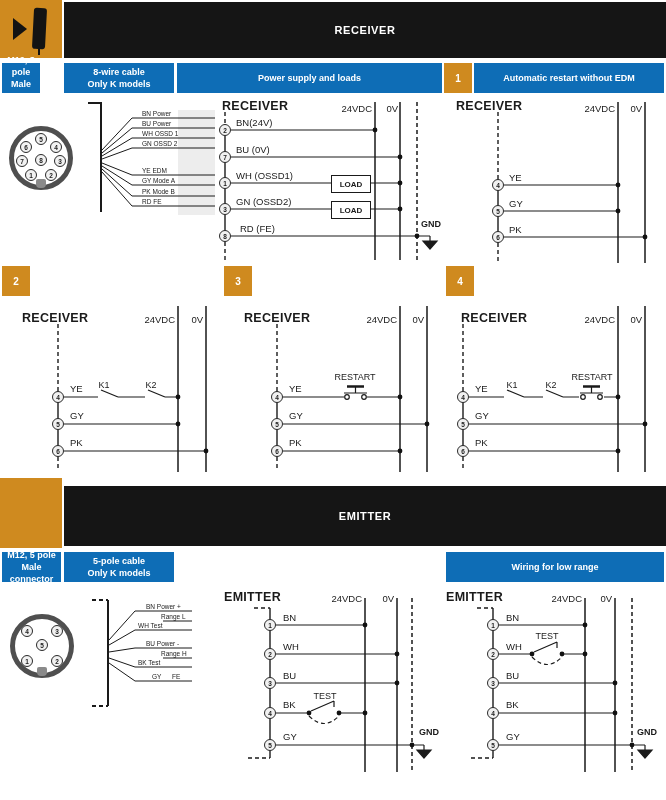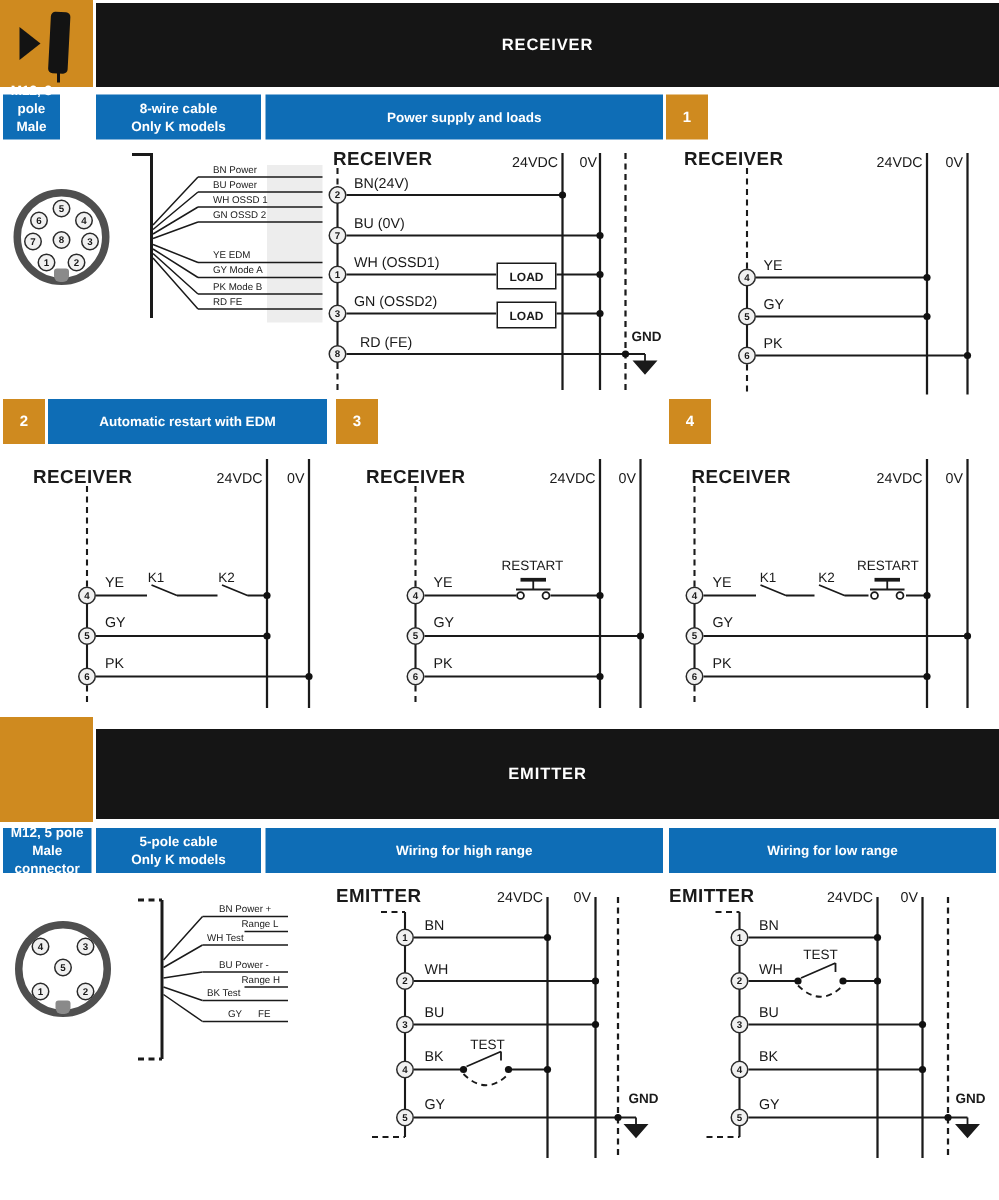--- a/index.html
+++ b/index.html
@@ -55,47 +55,44 @@
     <span>Male connector</span>
   </div>
   <div class="hdr" style="left:64px;top:63px;width:110px">
     <span>8-wire cable</span>
     <span>Only K models</span>
   </div>
   <div class="hdr" style="left:177px;top:63px;width:265px">
     <span>Power supply and loads</span>
   </div>
   <div class="numbox" style="left:444px;top:63px">1</div>
+  <div class="hdr" style="left:474px;top:63px;width:190px">
+    <span>Automatic restart without EDM</span>
+  </div>
 
   <div class="numbox" style="left:2px;top:266px">2</div>
-  <div class="hdr" style="left:32px;top:266px;width:186px">
-    <span>Automatic restart with EDM</span>
-  </div>
   <div class="numbox" style="left:224px;top:266px">3</div>
   <div class="numbox" style="left:446px;top:266px">4</div>
 
   <div class="orangesq" style="left:0;top:478px;width:62px;height:70px">
     
     
     
   </div>
   <div class="banner" style="left:64px;top:486px;width:602px;height:60px">
     <span>EMITTER</span>
   </div>
 
   <div class="hdr" style="left:2px;top:552px;width:59px">
     <span>M12, 5 pole</span>
     <span>Male connector</span>
   </div>
   <div class="hdr" style="left:64px;top:552px;width:110px">
     <span>5-pole cable</span>
     <span>Only K models</span>
-  </div>
-  <div class="hdr" style="left:177px;top:552px;width:265px">
-    <span>Wiring for high range</span>
   </div>
   <div class="hdr" style="left:446px;top:552px;width:218px">
     <span>Wiring for low range</span>
   </div>
 
   <div class="graystrip" style="left:178px;top:110px;width:37px;height:105px"></div>
 
   <svg class="lines" width="666" height="800" viewBox="0 0 666 800">
     <g stroke="#1a1a1a" fill="none" stroke-width="1.2">
 

